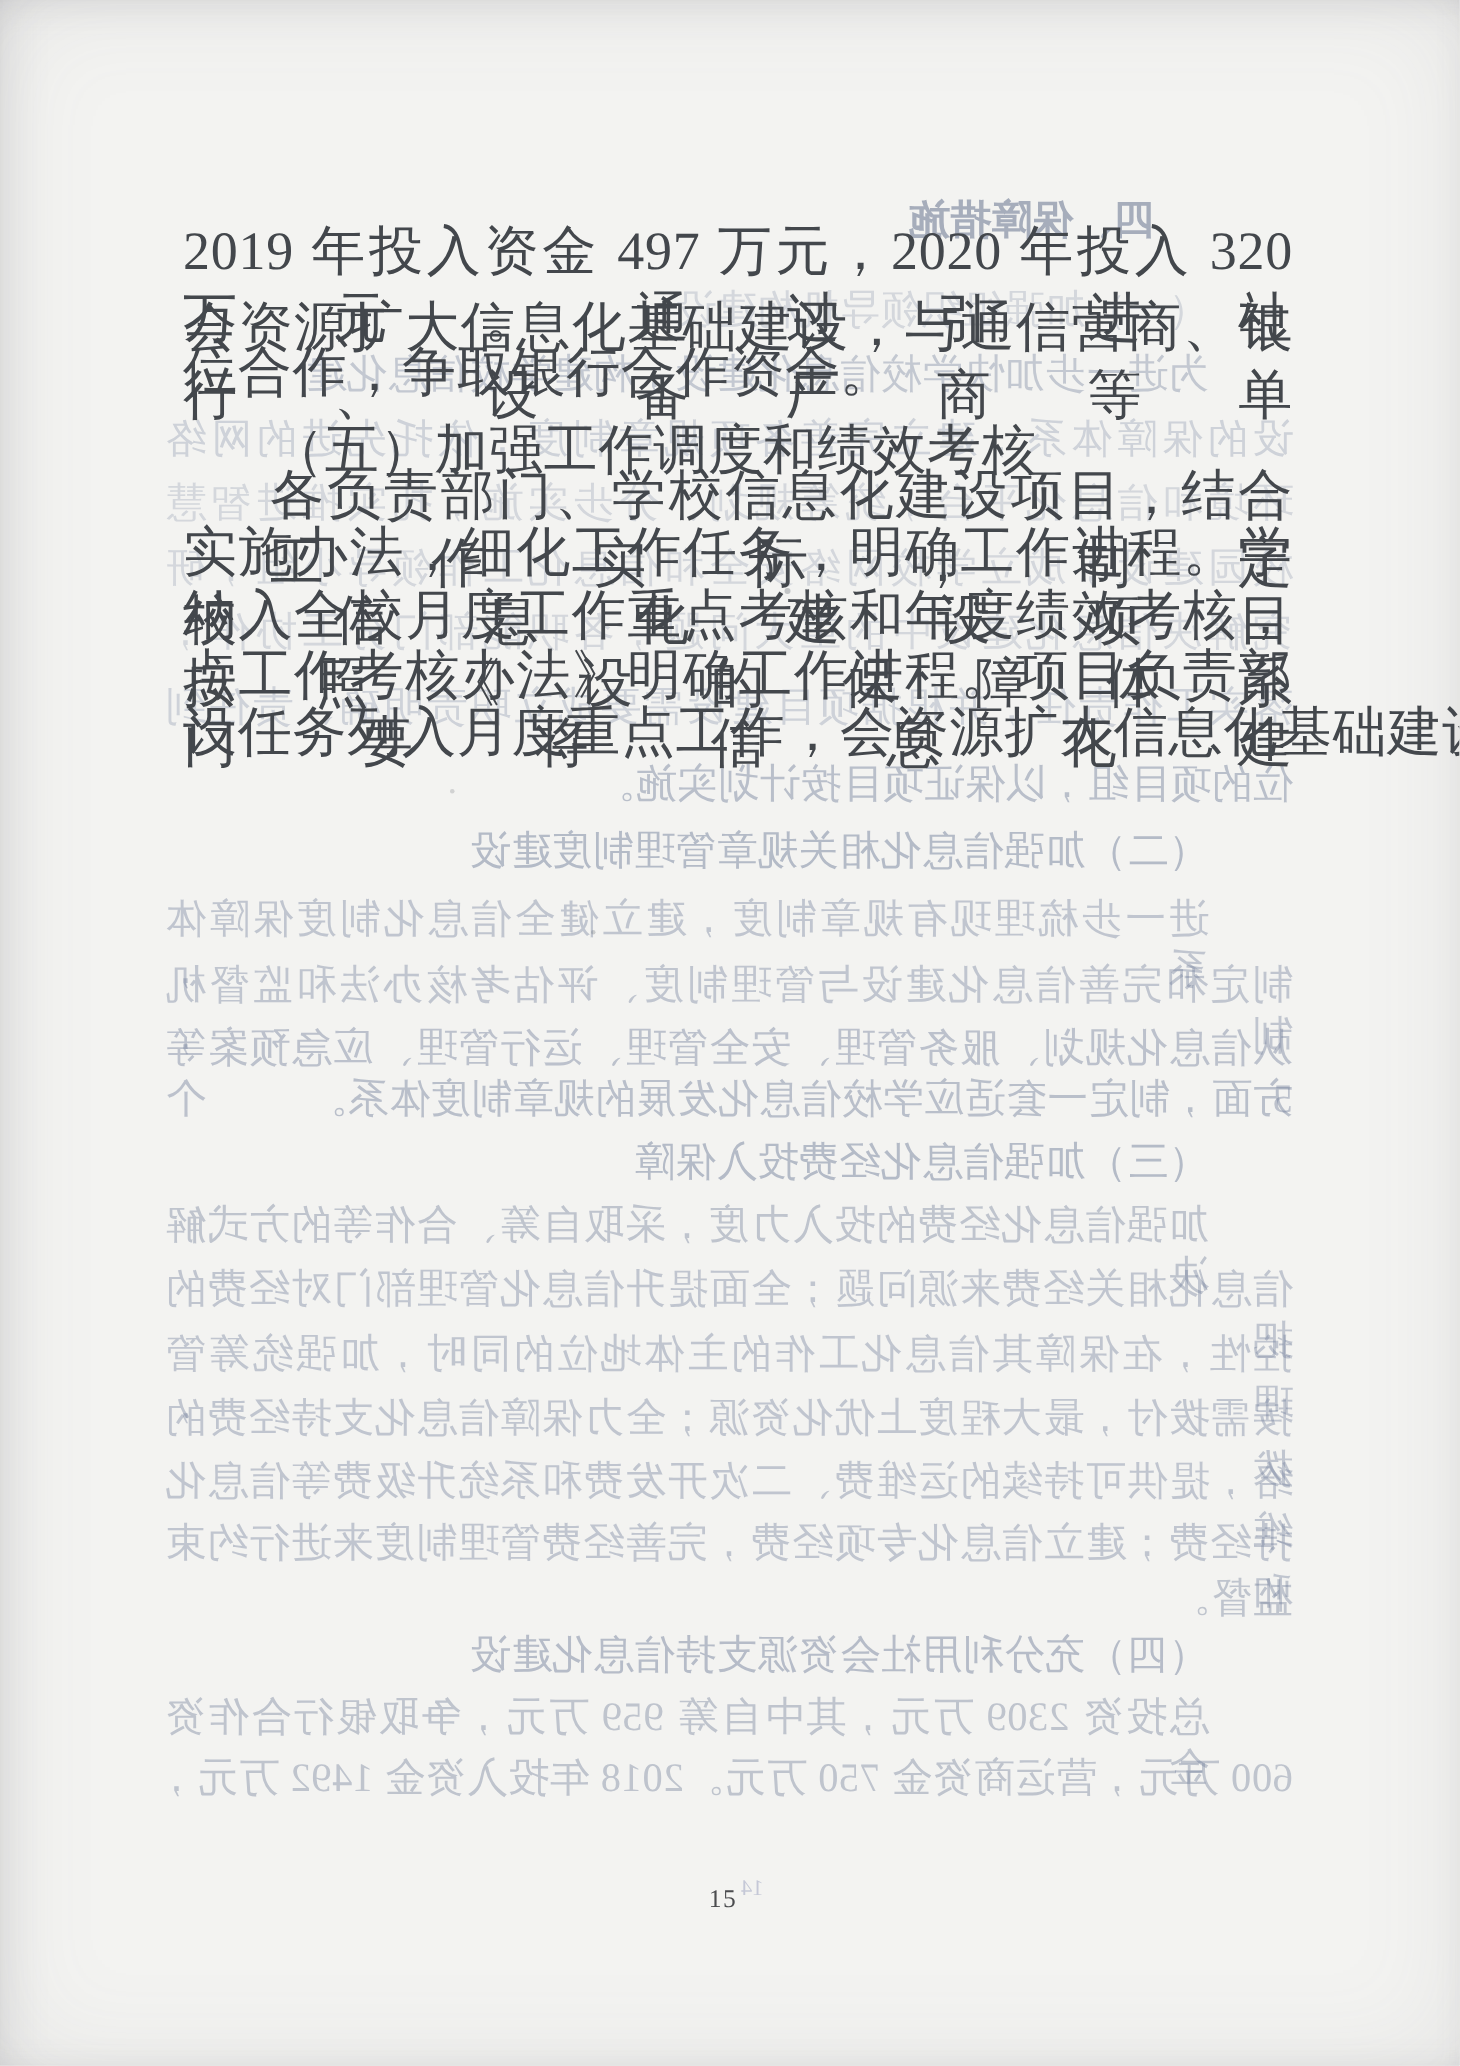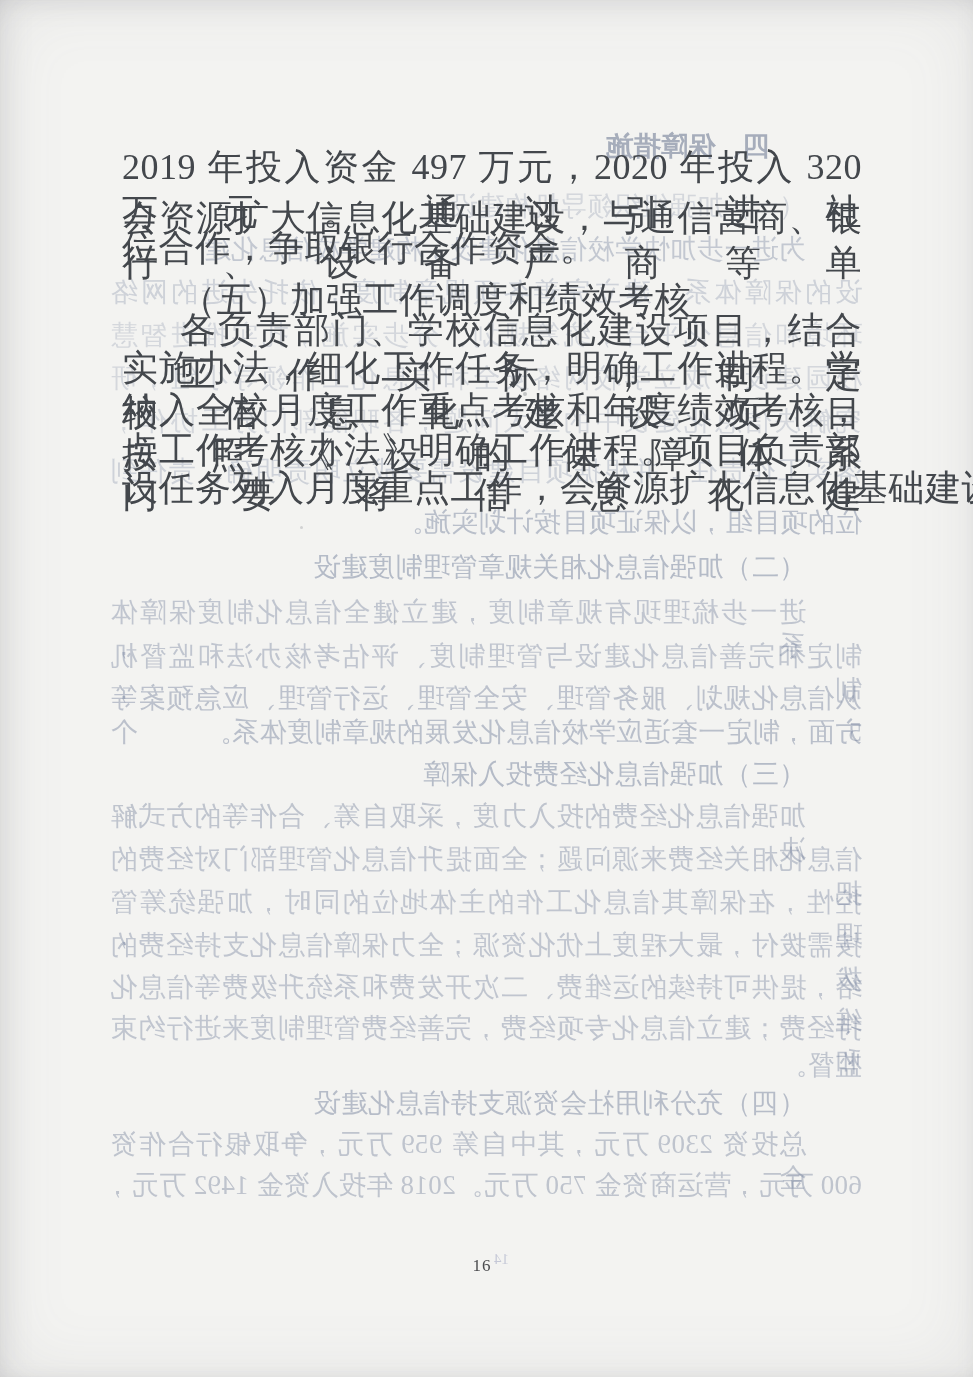--- a/index.html
+++ b/index.html
@@ -87,15 +87,15 @@
       <div class="line justify" style="top: 348px; font-family: Liberation Mono, monospace;">实施办法，细化工作任务，明确工作进程。学校信息化建设项目</div>
       <div class="line justify" style="top: 388px;">纳入全校月度工作重点考核和年度绩效考核，按照《设的保障体系</div>
       <div class="line justify" style="top: 428px;">点工作考核办法》明确工作进程。项目负责部门要将信息化建</div>
       <div class="line" style="top: 466px;">设任务列入月度重点工作，会资源扩大信息化基础建设。</div>
     </div>
 
   <div class="speck" style="left:523px;top:392px;width:4px;height:4px;opacity:.35;"></div>
   <div class="speck" style="left:394px;top:620px;width:3px;height:3px;opacity:.30;"></div>
   <div class="speck" style="left:300px;top:526px;width:3px;height:3px;opacity:.25;"></div>
 
-  <div class="page-number">16</div>
+  <div class="page-number">15</div>
   <div class="ghost-page-number">14</div>
 </div>
 
 </body></html>

